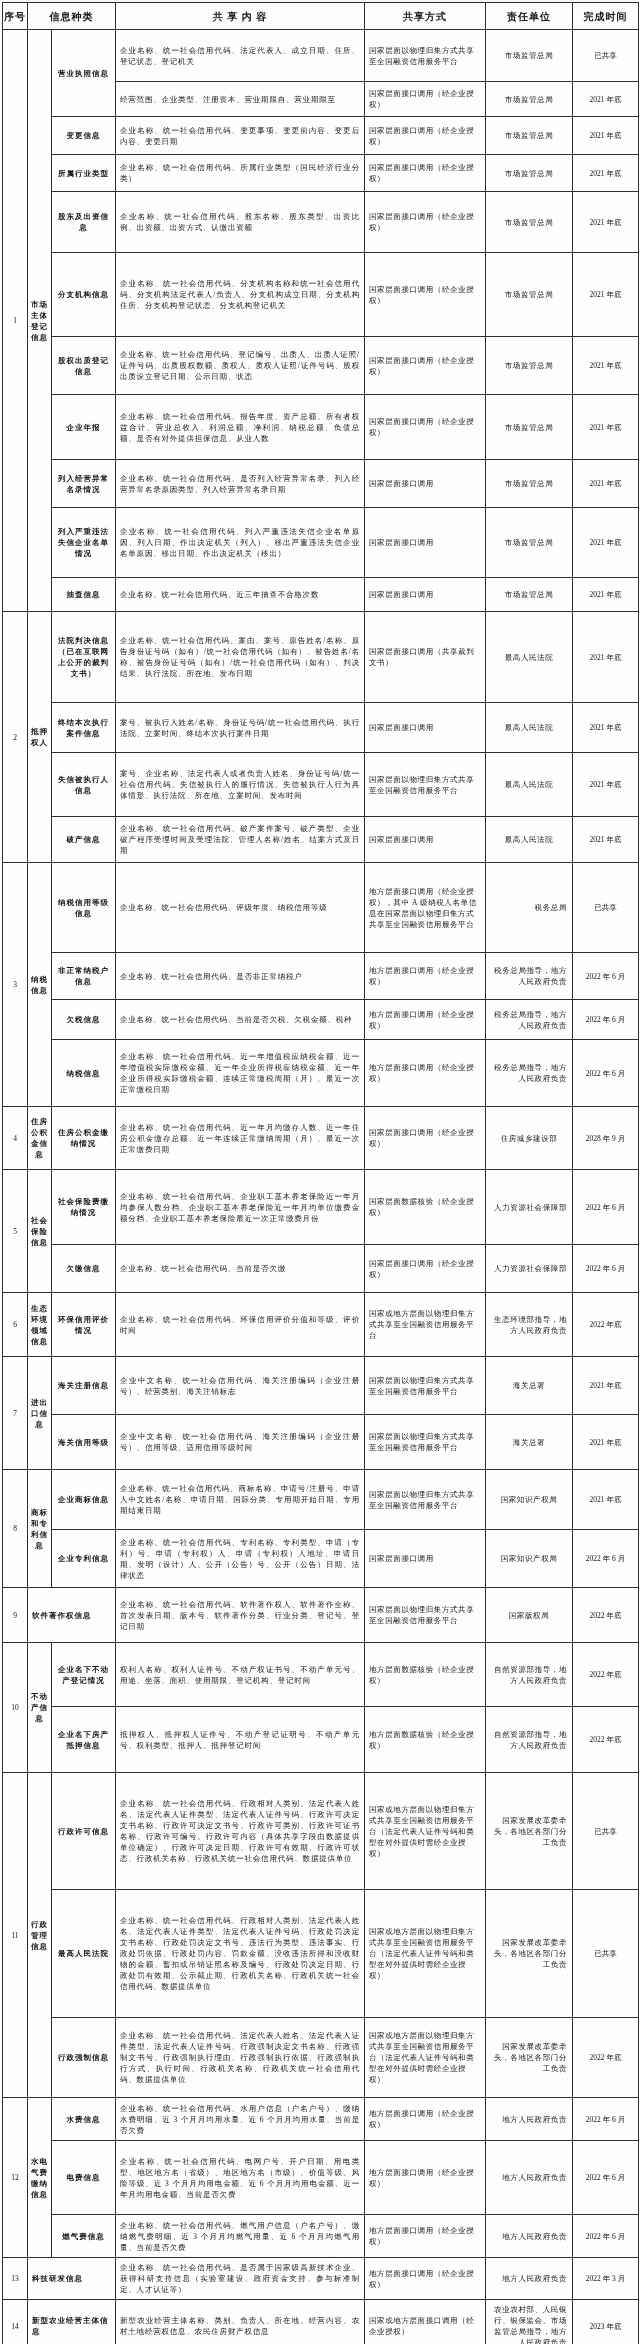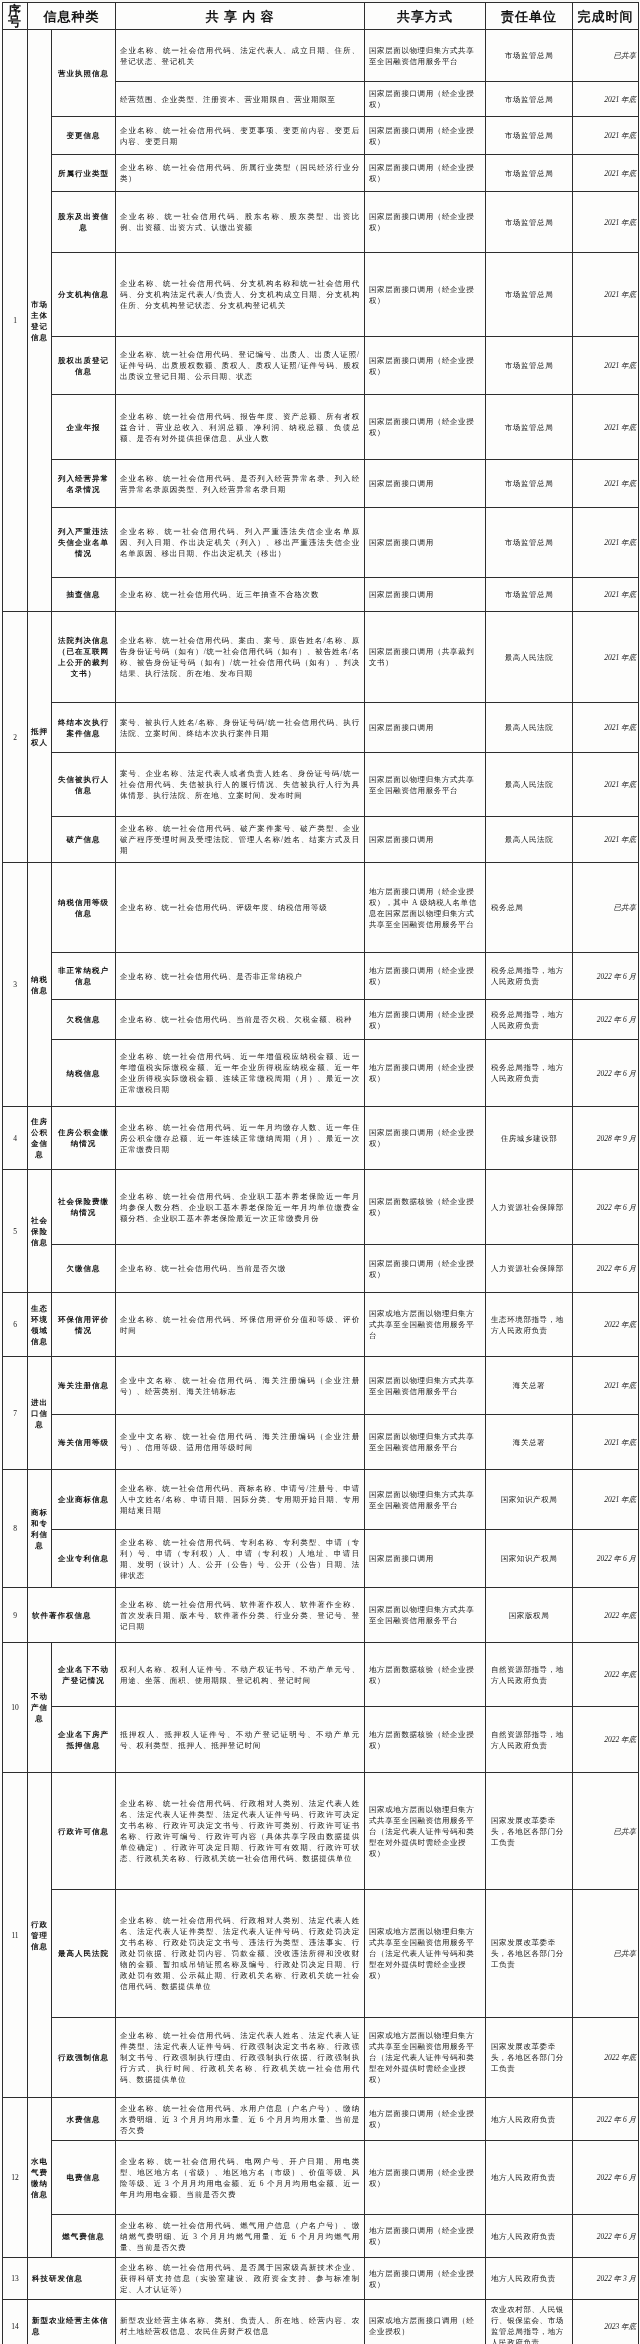--- a/index.html
+++ b/index.html
@@ -8,30 +8,30 @@
   table.info-table{border-collapse:collapse;table-layout:fixed;width:636px;margin:2px;background:#fdfdfc;}
   col.c-no{width:25px}
   col.c-cat{width:24px}
   col.c-typ{width:64px}
   col.c-con{width:249px}
   col.c-met{width:121px}
   col.c-uni{width:87px}
   col.c-tim{width:66px}
   td,th{border:1px solid #2e2e2e;vertical-align:middle;font-size:7.5px;line-height:11px;
         padding:3px 4px;word-break:break-all;overflow:hidden;}
-  th{font-weight:bold;text-align:center;font-size:13px;letter-spacing:1px;padding:2px 1px;}
+  th{font-weight:bold;text-align:center;font-size:10px;letter-spacing:1px;padding:2px 1px;}
   td.no{text-align:center;padding:0 1px;letter-spacing:0;}
   td.cat{text-align:center;padding:2px 3px;letter-spacing:1px;font-weight:bold;}
   td.typ{text-align:center;letter-spacing:1px;font-weight:bold;padding:3px 3px;}
   td.typm{text-align:left;letter-spacing:1px;font-weight:bold;padding:3px 4px;}
   td.con{text-align:justify;letter-spacing:0.8px;}
   td.met{text-align:left;letter-spacing:0.6px;}
-  td.uni{text-align:left;letter-spacing:0.6px;padding:3px 5px;}
+  td.uni{text-align:right;letter-spacing:0.6px;padding:3px 5px;}
   td.uni.short{text-align:center;}
-  td.tim{text-align:right;letter-spacing:0;padding:3px 2px;font-style:italic;}
+  td.tim{text-align:center;letter-spacing:0;padding:3px 2px;}
 </style>
 </head>
 <body>
 
 <div class="sheet">
 <table class="info-table">
   <colgroup>
     <col class="c-no">
         <col class="c-cat">
         <col class="c-typ">

